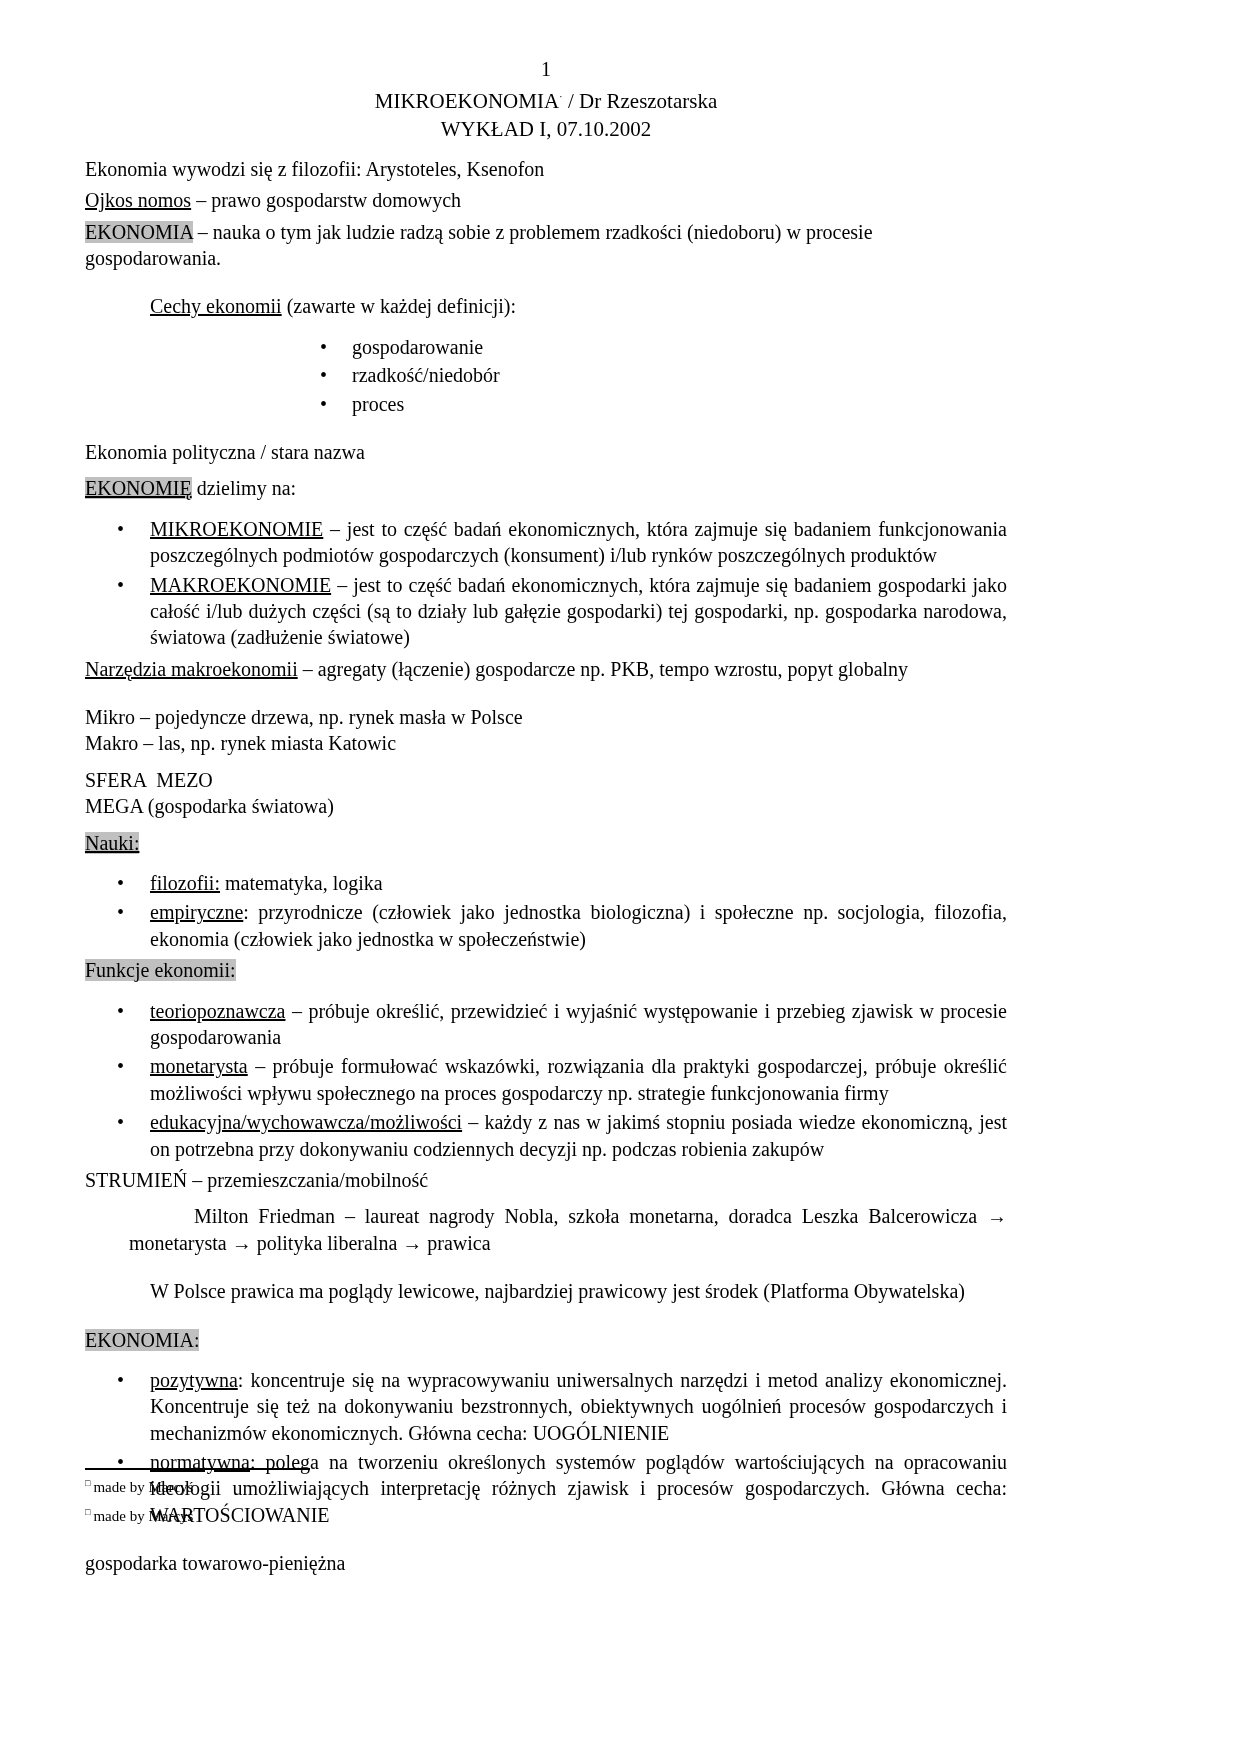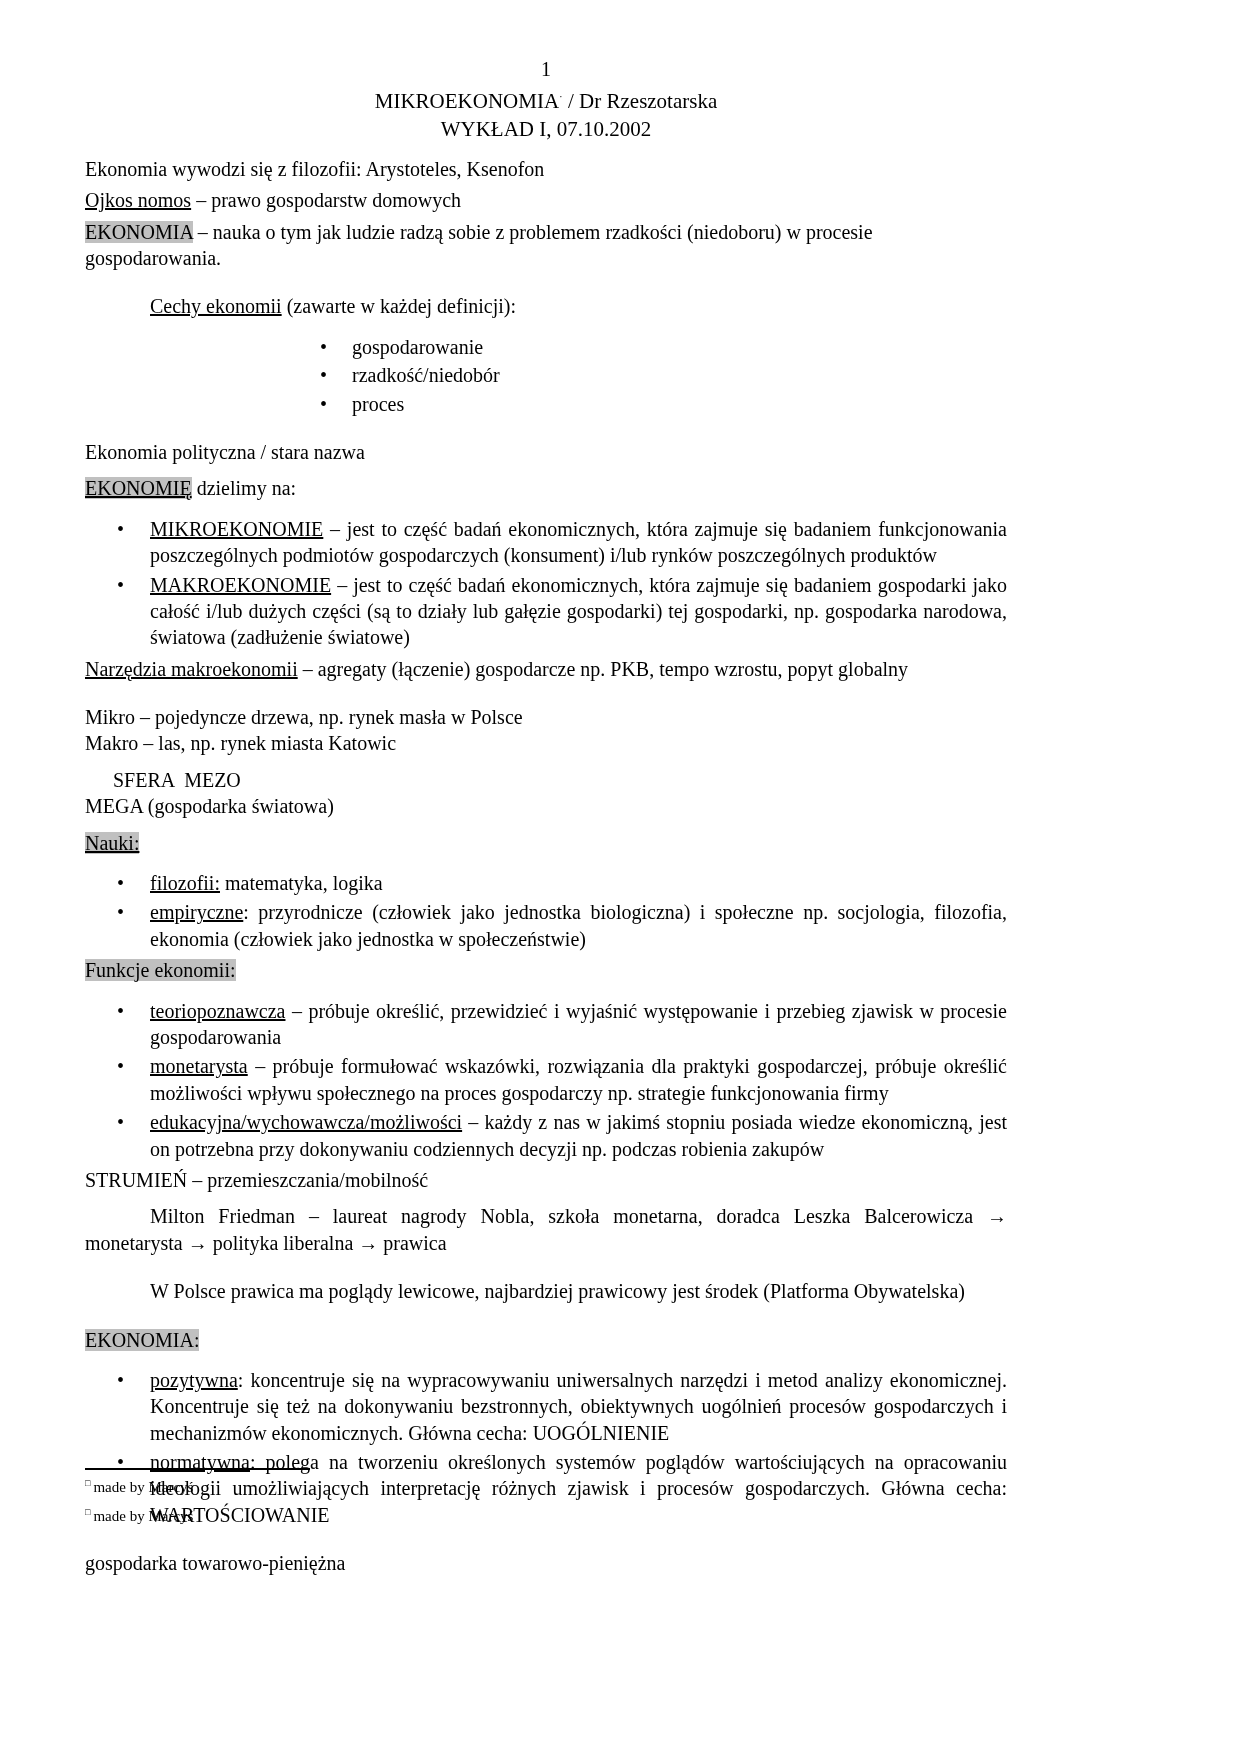--- a/index.html
+++ b/index.html
@@ -19,24 +19,24 @@
   .page-number { text-align: center; margin-bottom: 6px; }
   .doc-title { text-align: center; font-weight: normal; font-size: 21px; }
   .fn-mark { font-size: 11px; vertical-align: super; line-height: 0; }
   .para { margin: 0 0 5px 0; }
   .tight { margin: 0; }
   .mt-sm { margin-top: 10px; }
   .mt-md { margin-top: 12px; }
   .mt-lg { margin-top: 22px; }
   .indent1 { margin-left: 65px; }
   .first-indent { text-indent: 65px; }
-  .just { text-align: justify; }
+  .just { text-align: justify; margin-left: 44px; }
   .u { text-decoration: underline; }
   .hl { background: var(--hl, #c0c0c0); }
-  .pre { white-space: pre-wrap; margin-left: 28px; }
+  .pre { white-space: pre-wrap; }
 
   ul.bullets { list-style: none; margin: 14px 0 5px 0; padding: 0; }
   ul.bullets > li { position: relative; padding-left: 65px; margin: 0 0 3px 0; }
   ul.bullets > li::before { content: "\2022"; position: absolute; left: 32px; top: 0; }
 
   ul.bullets.deep > li { padding-left: 267px; margin: 0 0 2px 0; }
   ul.bullets.deep > li::before { left: 235px; }
 
   .footnotes {
     position: absolute;

